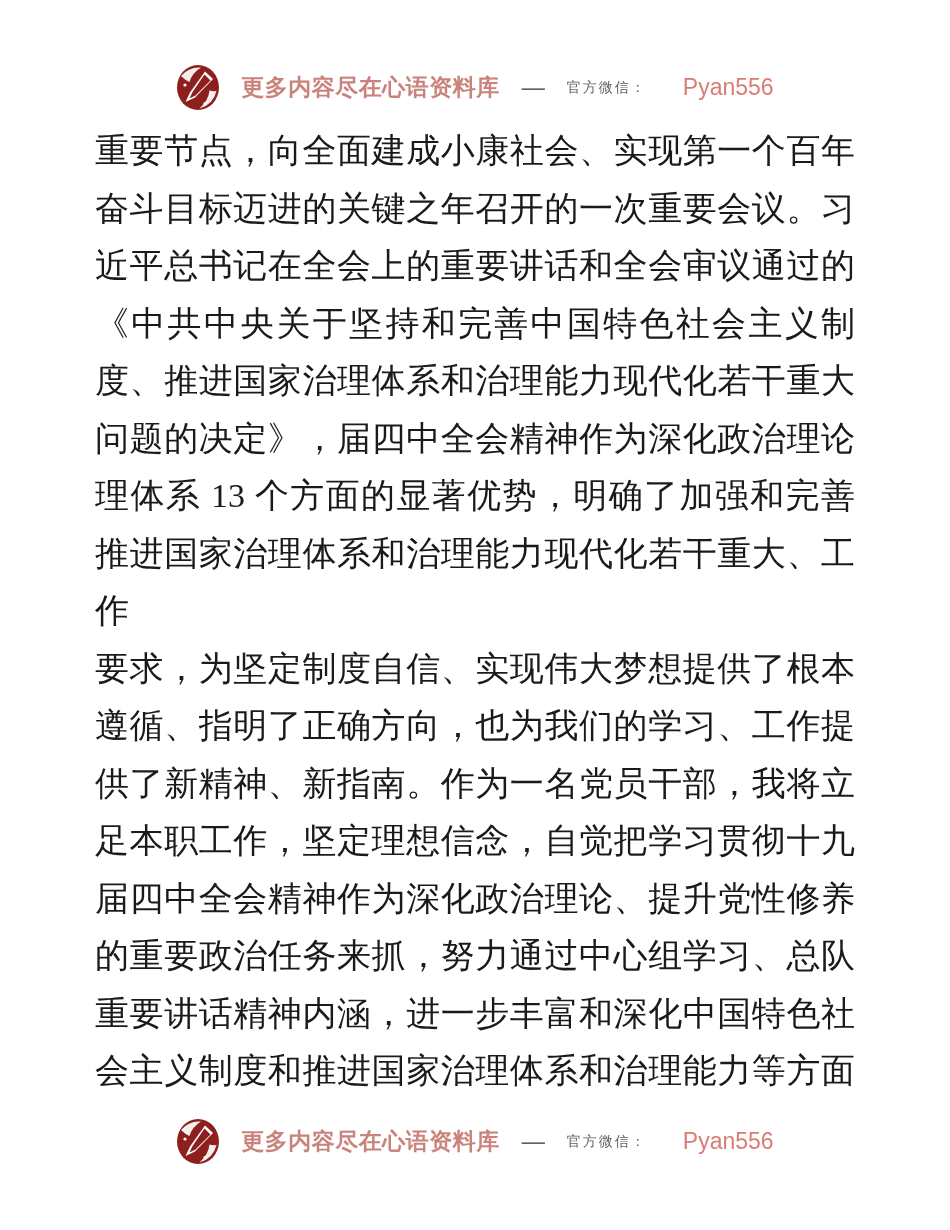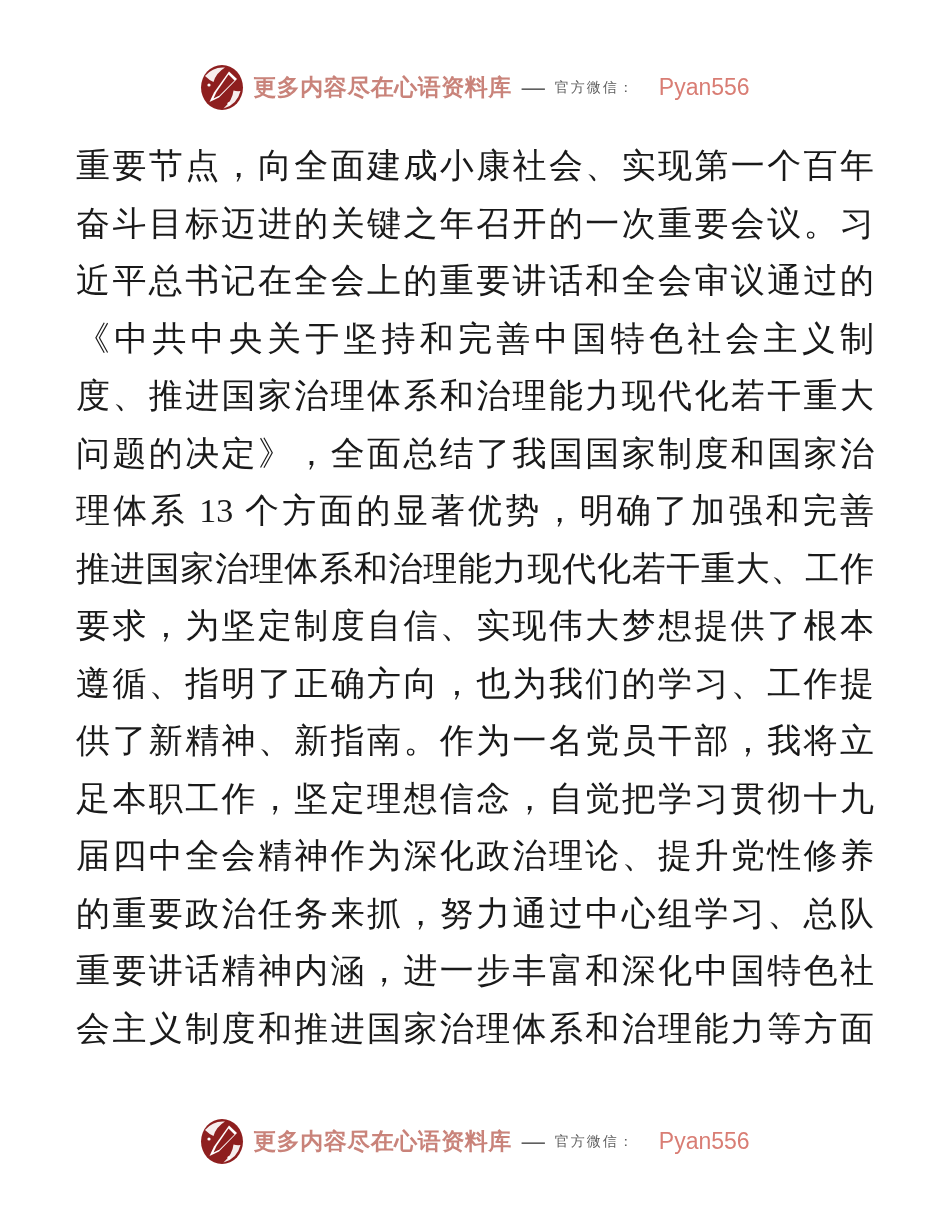--- a/index.html
+++ b/index.html
@@ -13,21 +13,21 @@
     overflow: hidden;
     font-family: "Liberation Serif", serif;
   }
   .watermark {
     position: absolute;
     left: 0;
     width: 100%;
     display: flex;
     align-items: center;
     justify-content: center;
-    gap: 9px;
+    gap: 21px;
     white-space: nowrap;
   }
   .wm-header { top: 64px; }
   .wm-footer { top: 1118px; }
   .wm-logo { width: 44px; height: 47px; flex: 0 0 auto; display: block; }
   .wm-brand {
     font-size: 23px;
     font-weight: bold;
     letter-spacing: 0.5px;
     color: var(--brand-color, #c9837a);
@@ -44,24 +44,24 @@
     color: var(--label-color, #5f5f5f);
   }
   .wm-id {
     font-family: "Liberation Sans", sans-serif;
     font-size: 23px;
     color: var(--id-color, #d97d74);
     margin-left: 15px;
   }
   .doc-body {
     position: absolute;
-    top: 137px;
+    top: 122px;
     left: 0;
     width: 100%;
-    padding: 0 76px;
+    padding: 0 95px;
   }
   .doc-body .line {
     font-size: 34px;
     line-height: 57.5px;
     color: var(--text-color, #1a1a1a);
     text-align: justify;
     text-align-last: justify;
     font-weight: 400;
   }
 </style>
@@ -85,21 +85,21 @@
       <span class="wm-label">官方微信：</span>
       <span class="wm-id">Pyan556</span>
   </div>
 
   <div class="doc-body" id="bodyLines">
       <div class="line">重要节点，向全面建成小康社会、实现第一个百年</div>
       <div class="line">奋斗目标迈进的关键之年召开的一次重要会议。习</div>
       <div class="line">近平总书记在全会上的重要讲话和全会审议通过的</div>
       <div class="line">《中共中央关于坚持和完善中国特色社会主义制</div>
       <div class="line">度、推进国家治理体系和治理能力现代化若干重大</div>
-      <div class="line">问题的决定》，全面总结了我国国家制度和国家治</div>
+      <div class="line">问题的决定》，届四中全会精神作为深化政治理论</div>
       <div class="line">理体系 13 个方面的显著优势，明确了加强和完善</div>
       <div class="line">推进国家治理体系和治理能力现代化若干重大、工作</div>
       <div class="line">要求，为坚定制度自信、实现伟大梦想提供了根本</div>
       <div class="line">遵循、指明了正确方向，也为我们的学习、工作提</div>
       <div class="line">供了新精神、新指南。作为一名党员干部，我将立</div>
       <div class="line">足本职工作，坚定理想信念，自觉把学习贯彻十九</div>
       <div class="line">届四中全会精神作为深化政治理论、提升党性修养</div>
       <div class="line">的重要政治任务来抓，努力通过中心组学习、总队</div>
       <div class="line">重要讲话精神内涵，进一步丰富和深化中国特色社</div>
       <div class="line">会主义制度和推进国家治理体系和治理能力等方面</div>

